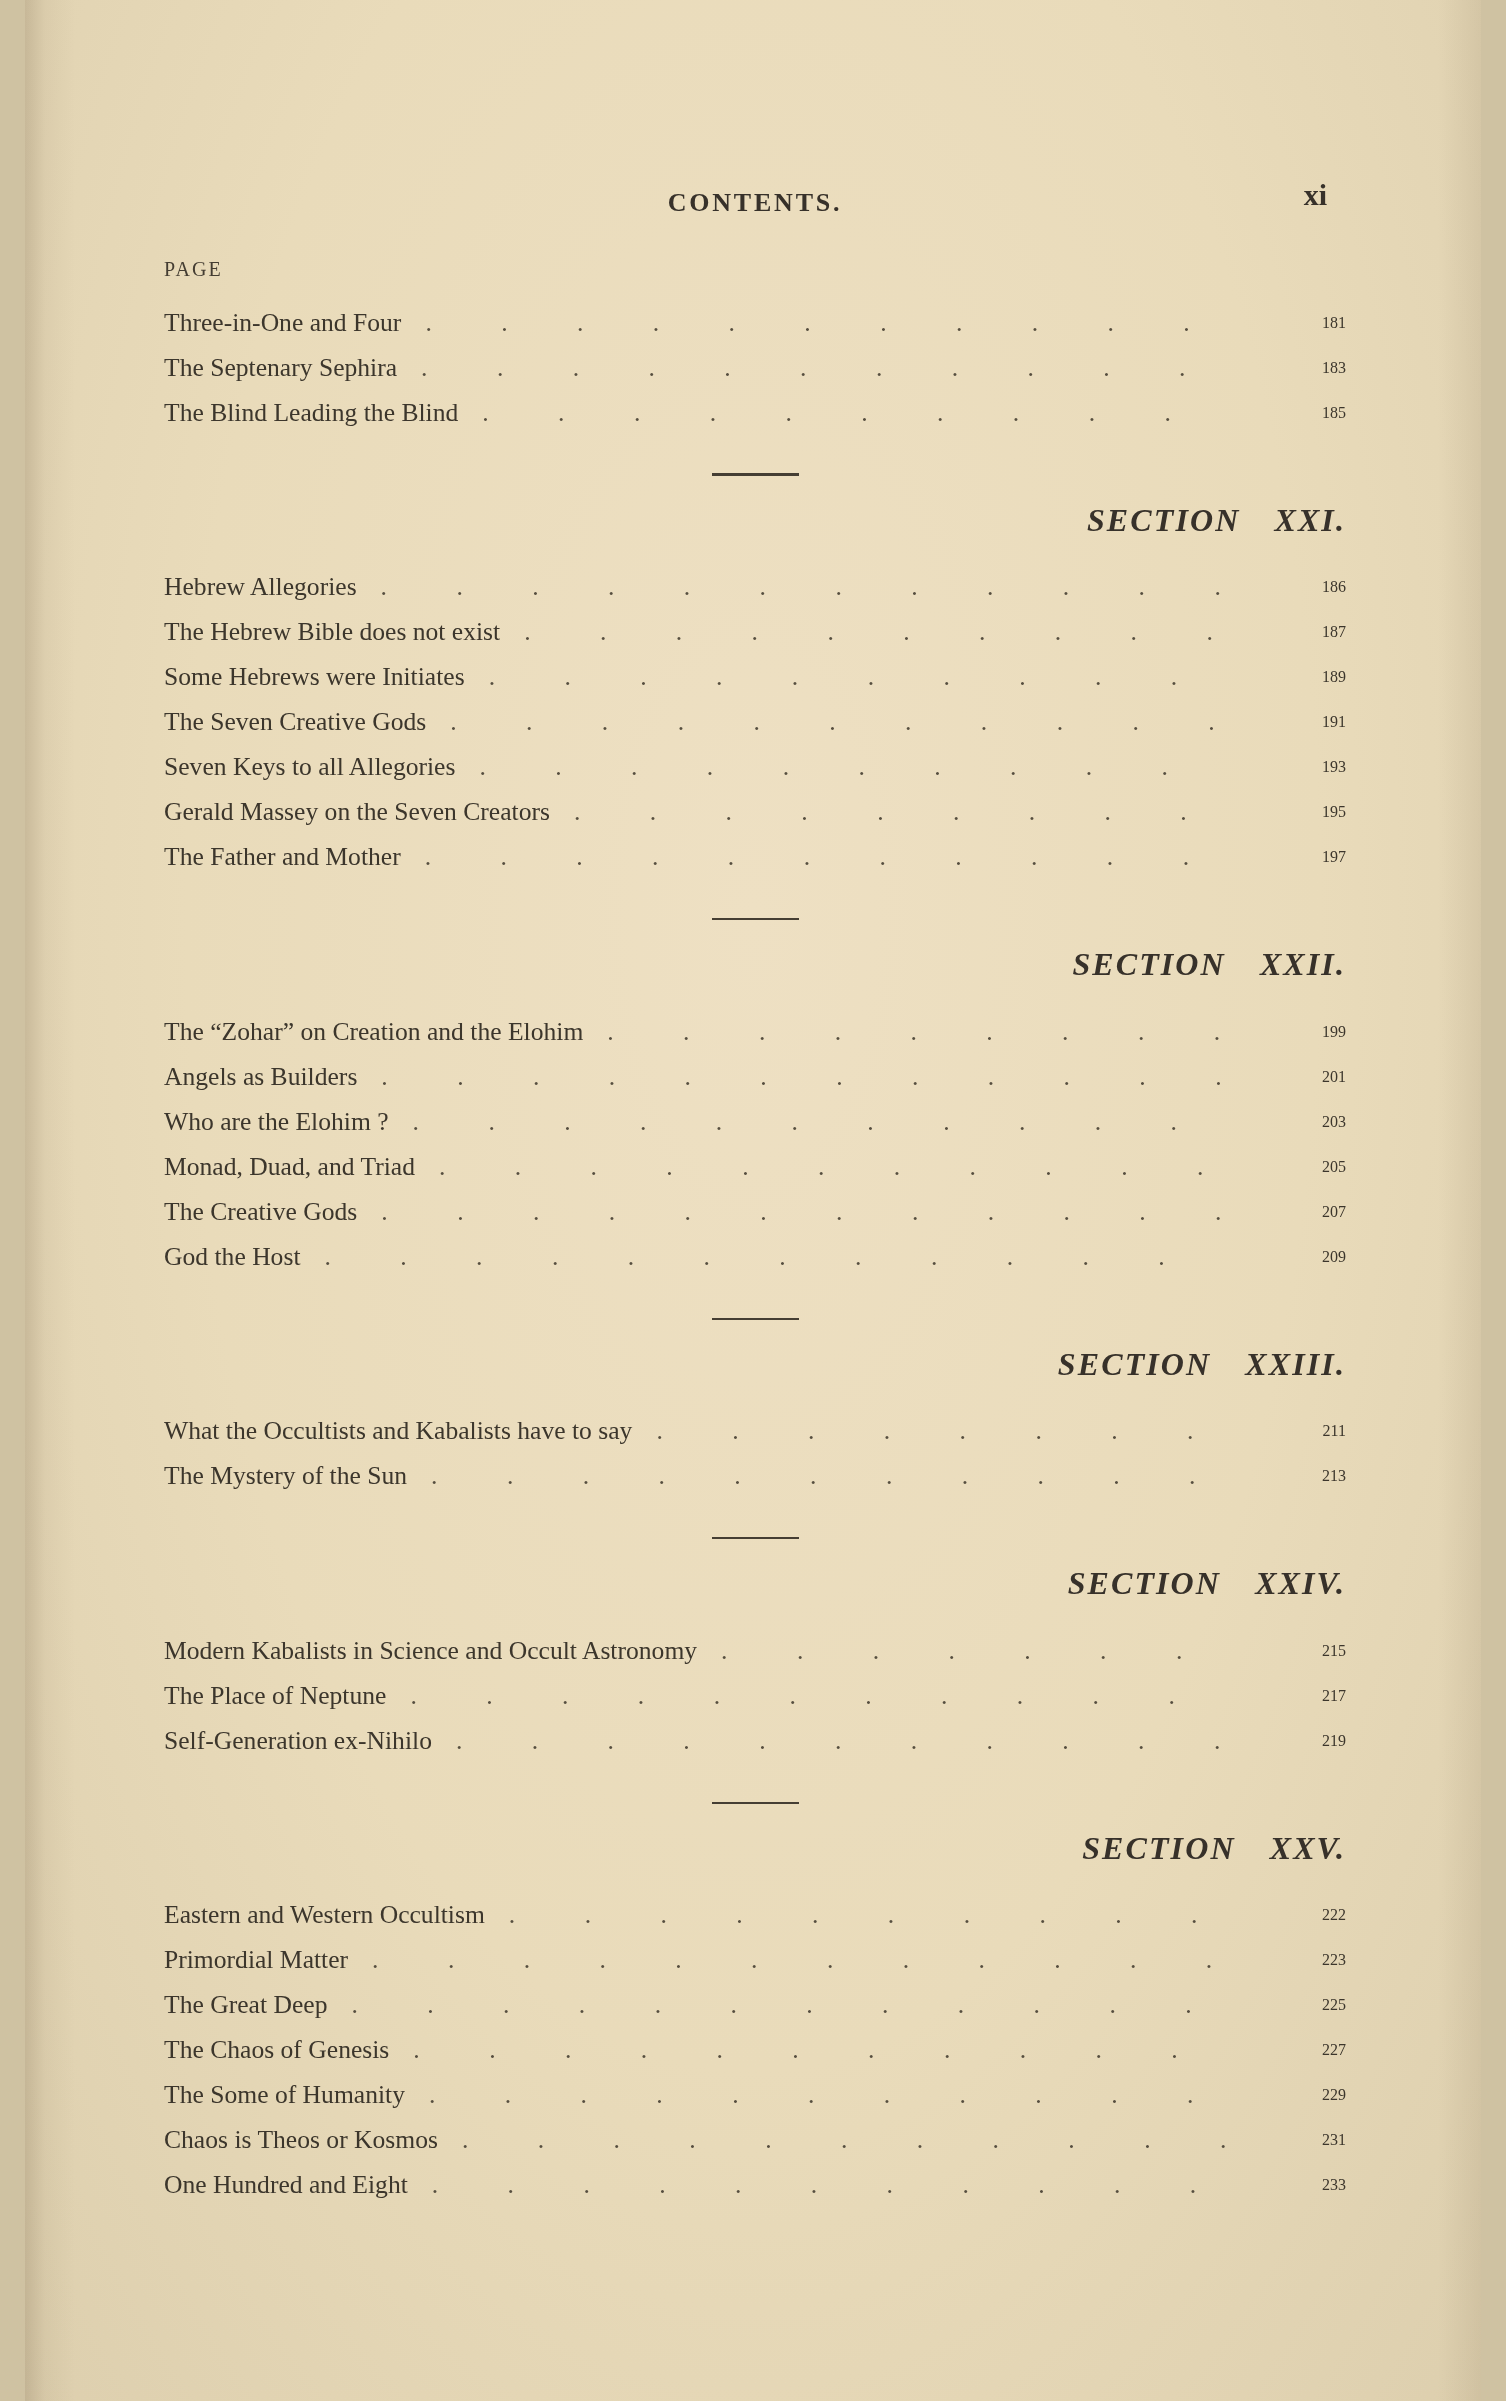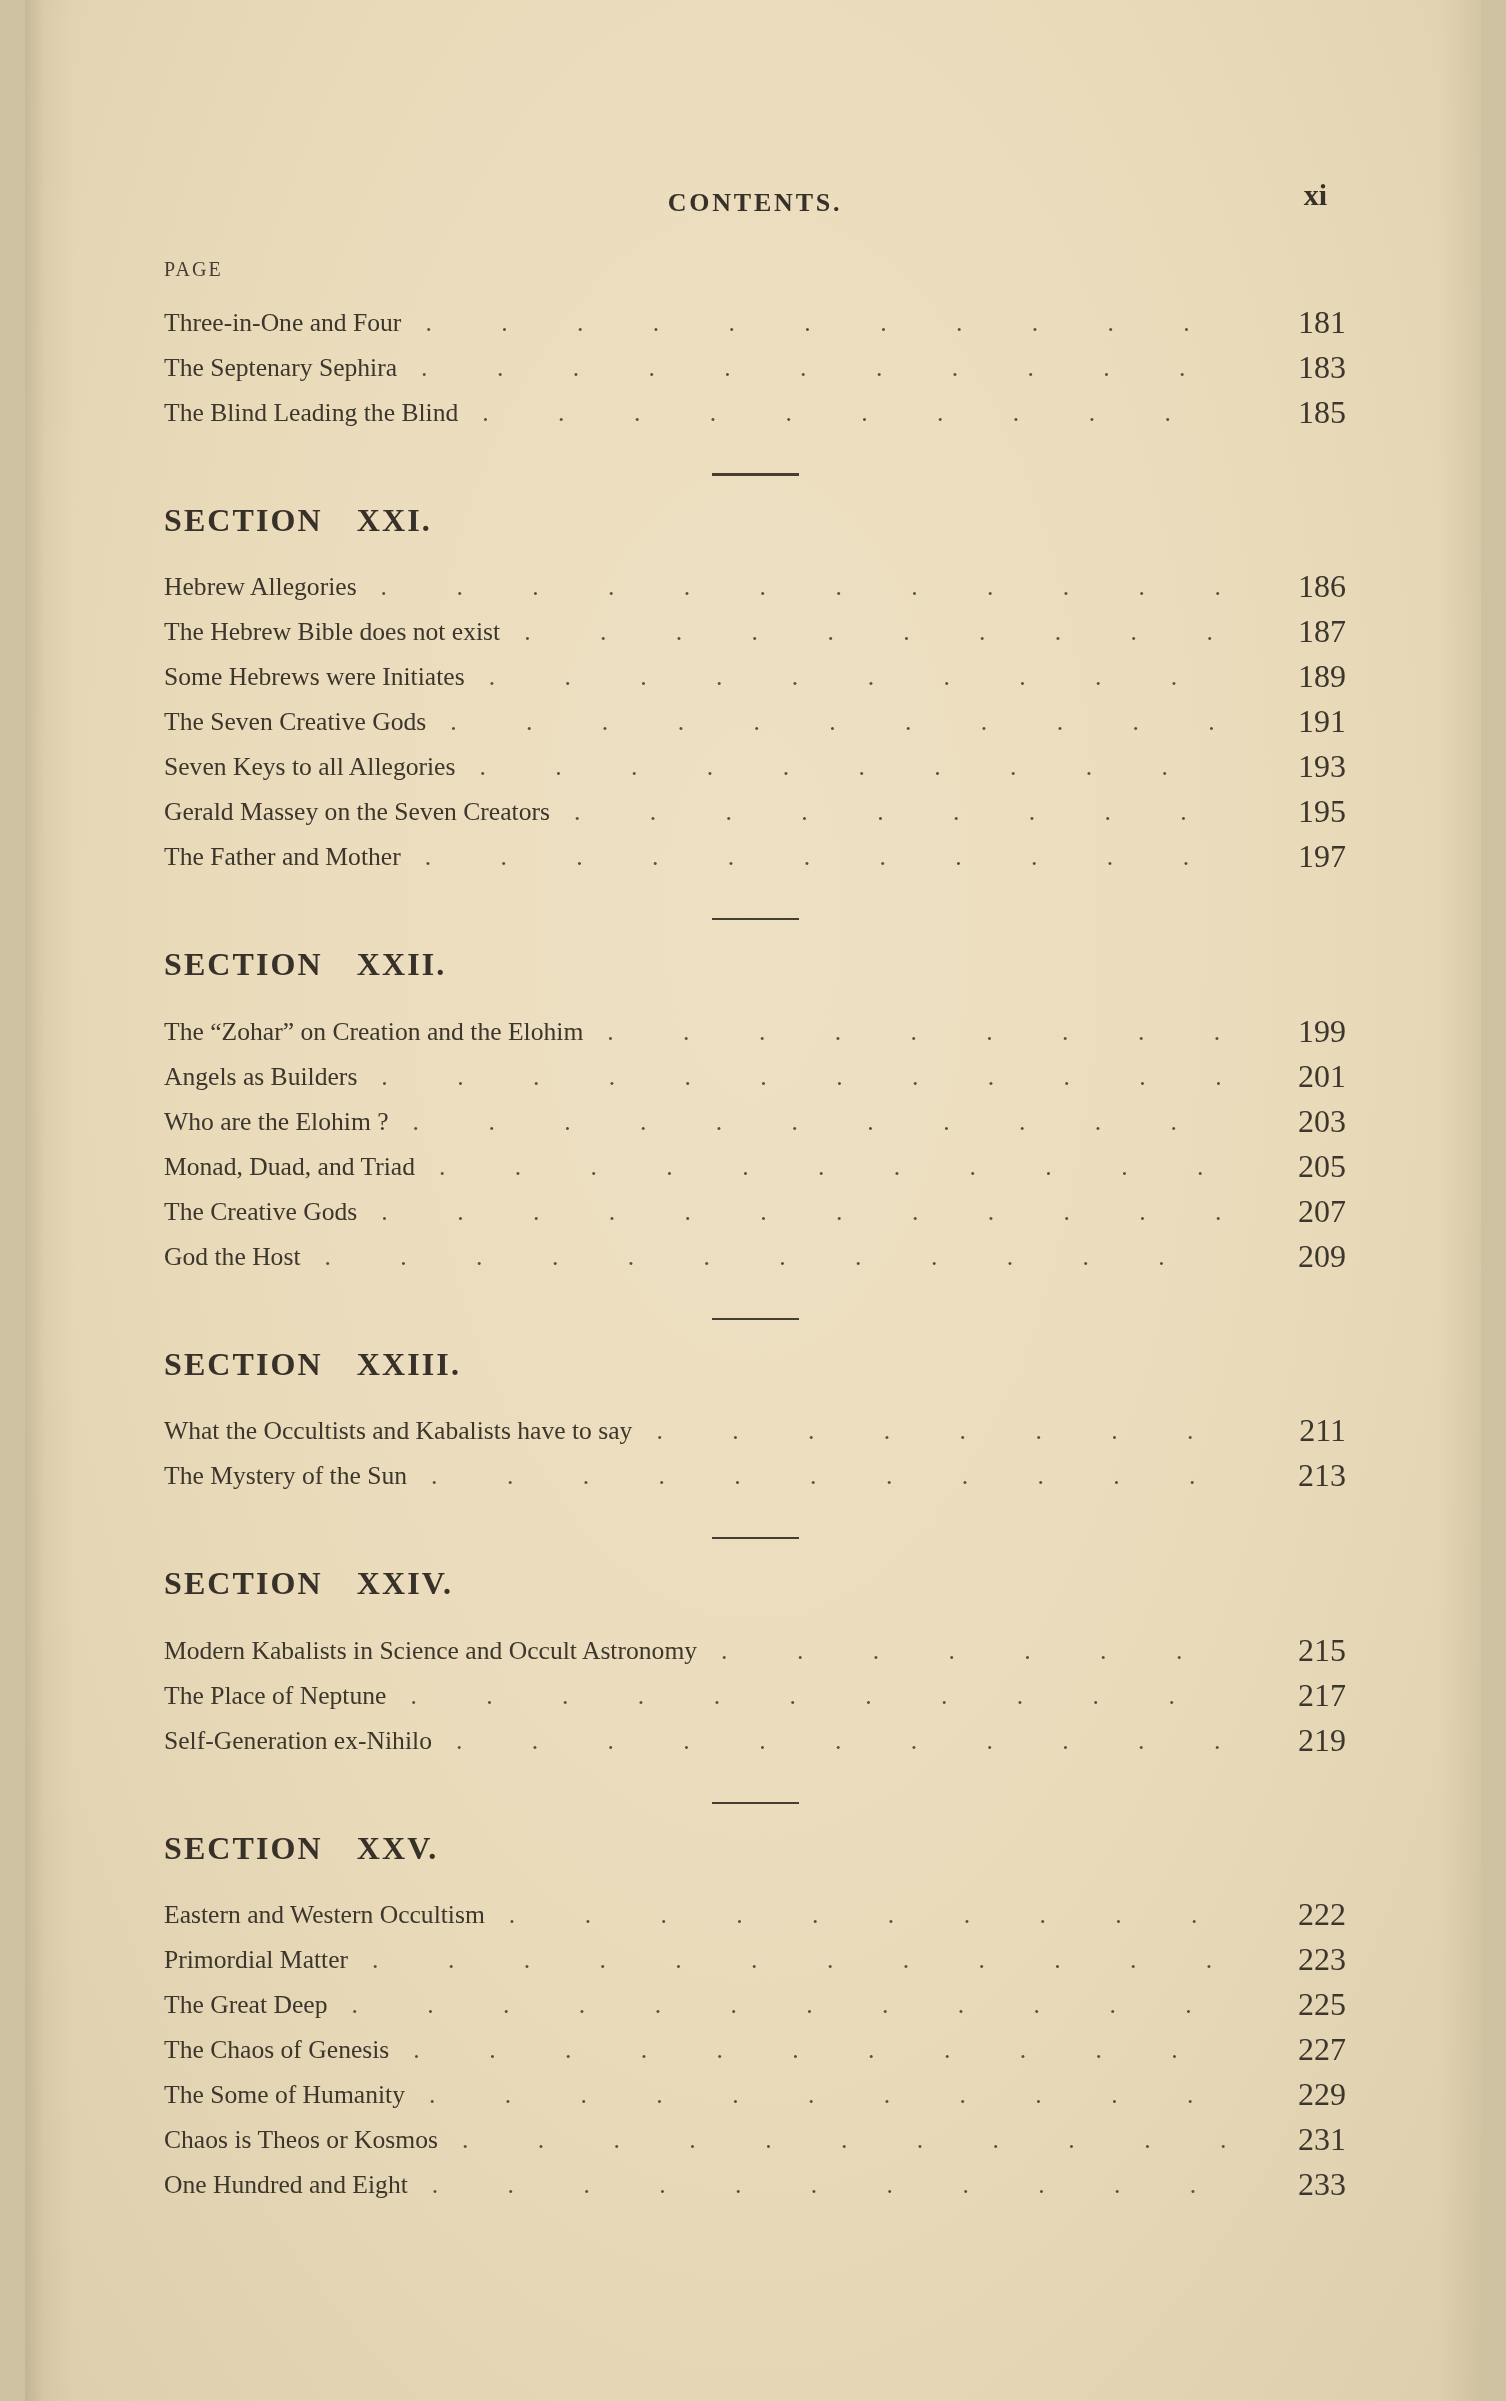--- a/index.html
+++ b/index.html
@@ -79,41 +79,42 @@
     font-size: 25.6px;
   }
   .leader::before {
     content: ". . . . . . . . . . . . . . . . . . . .";
     word-spacing: 63px;
   }
   .entry-page {
     flex: 0 0 94px;
     text-align: right;
     color: #3c362c;
-    font-size: 32px;
+    font-size: 16px;
   }
 
   .divider-wrap {
     margin: 31px 0 24px 0;
     text-align: center;
   }
   .divider {
     display: inline-block;
     width: 87px;
     height: 2.1px;
     background: #453e33;
   }
   .section-heading {
-    text-align: left;
+    text-align: right;
     font-size: 32px;
     font-weight: 700;
     letter-spacing: 2.1px;
     word-spacing: 24px;
     color: #37312a;
     margin: 0 0 25.6px 0;
+    font-style: italic;
   }
 </style>
 </head>
 <body>
 
 <div class="page">
   <div class="page-header">
     <h1 class="contents-title">CONTENTS.</h1>
     <span class="folio">xi</span>
   </div>

